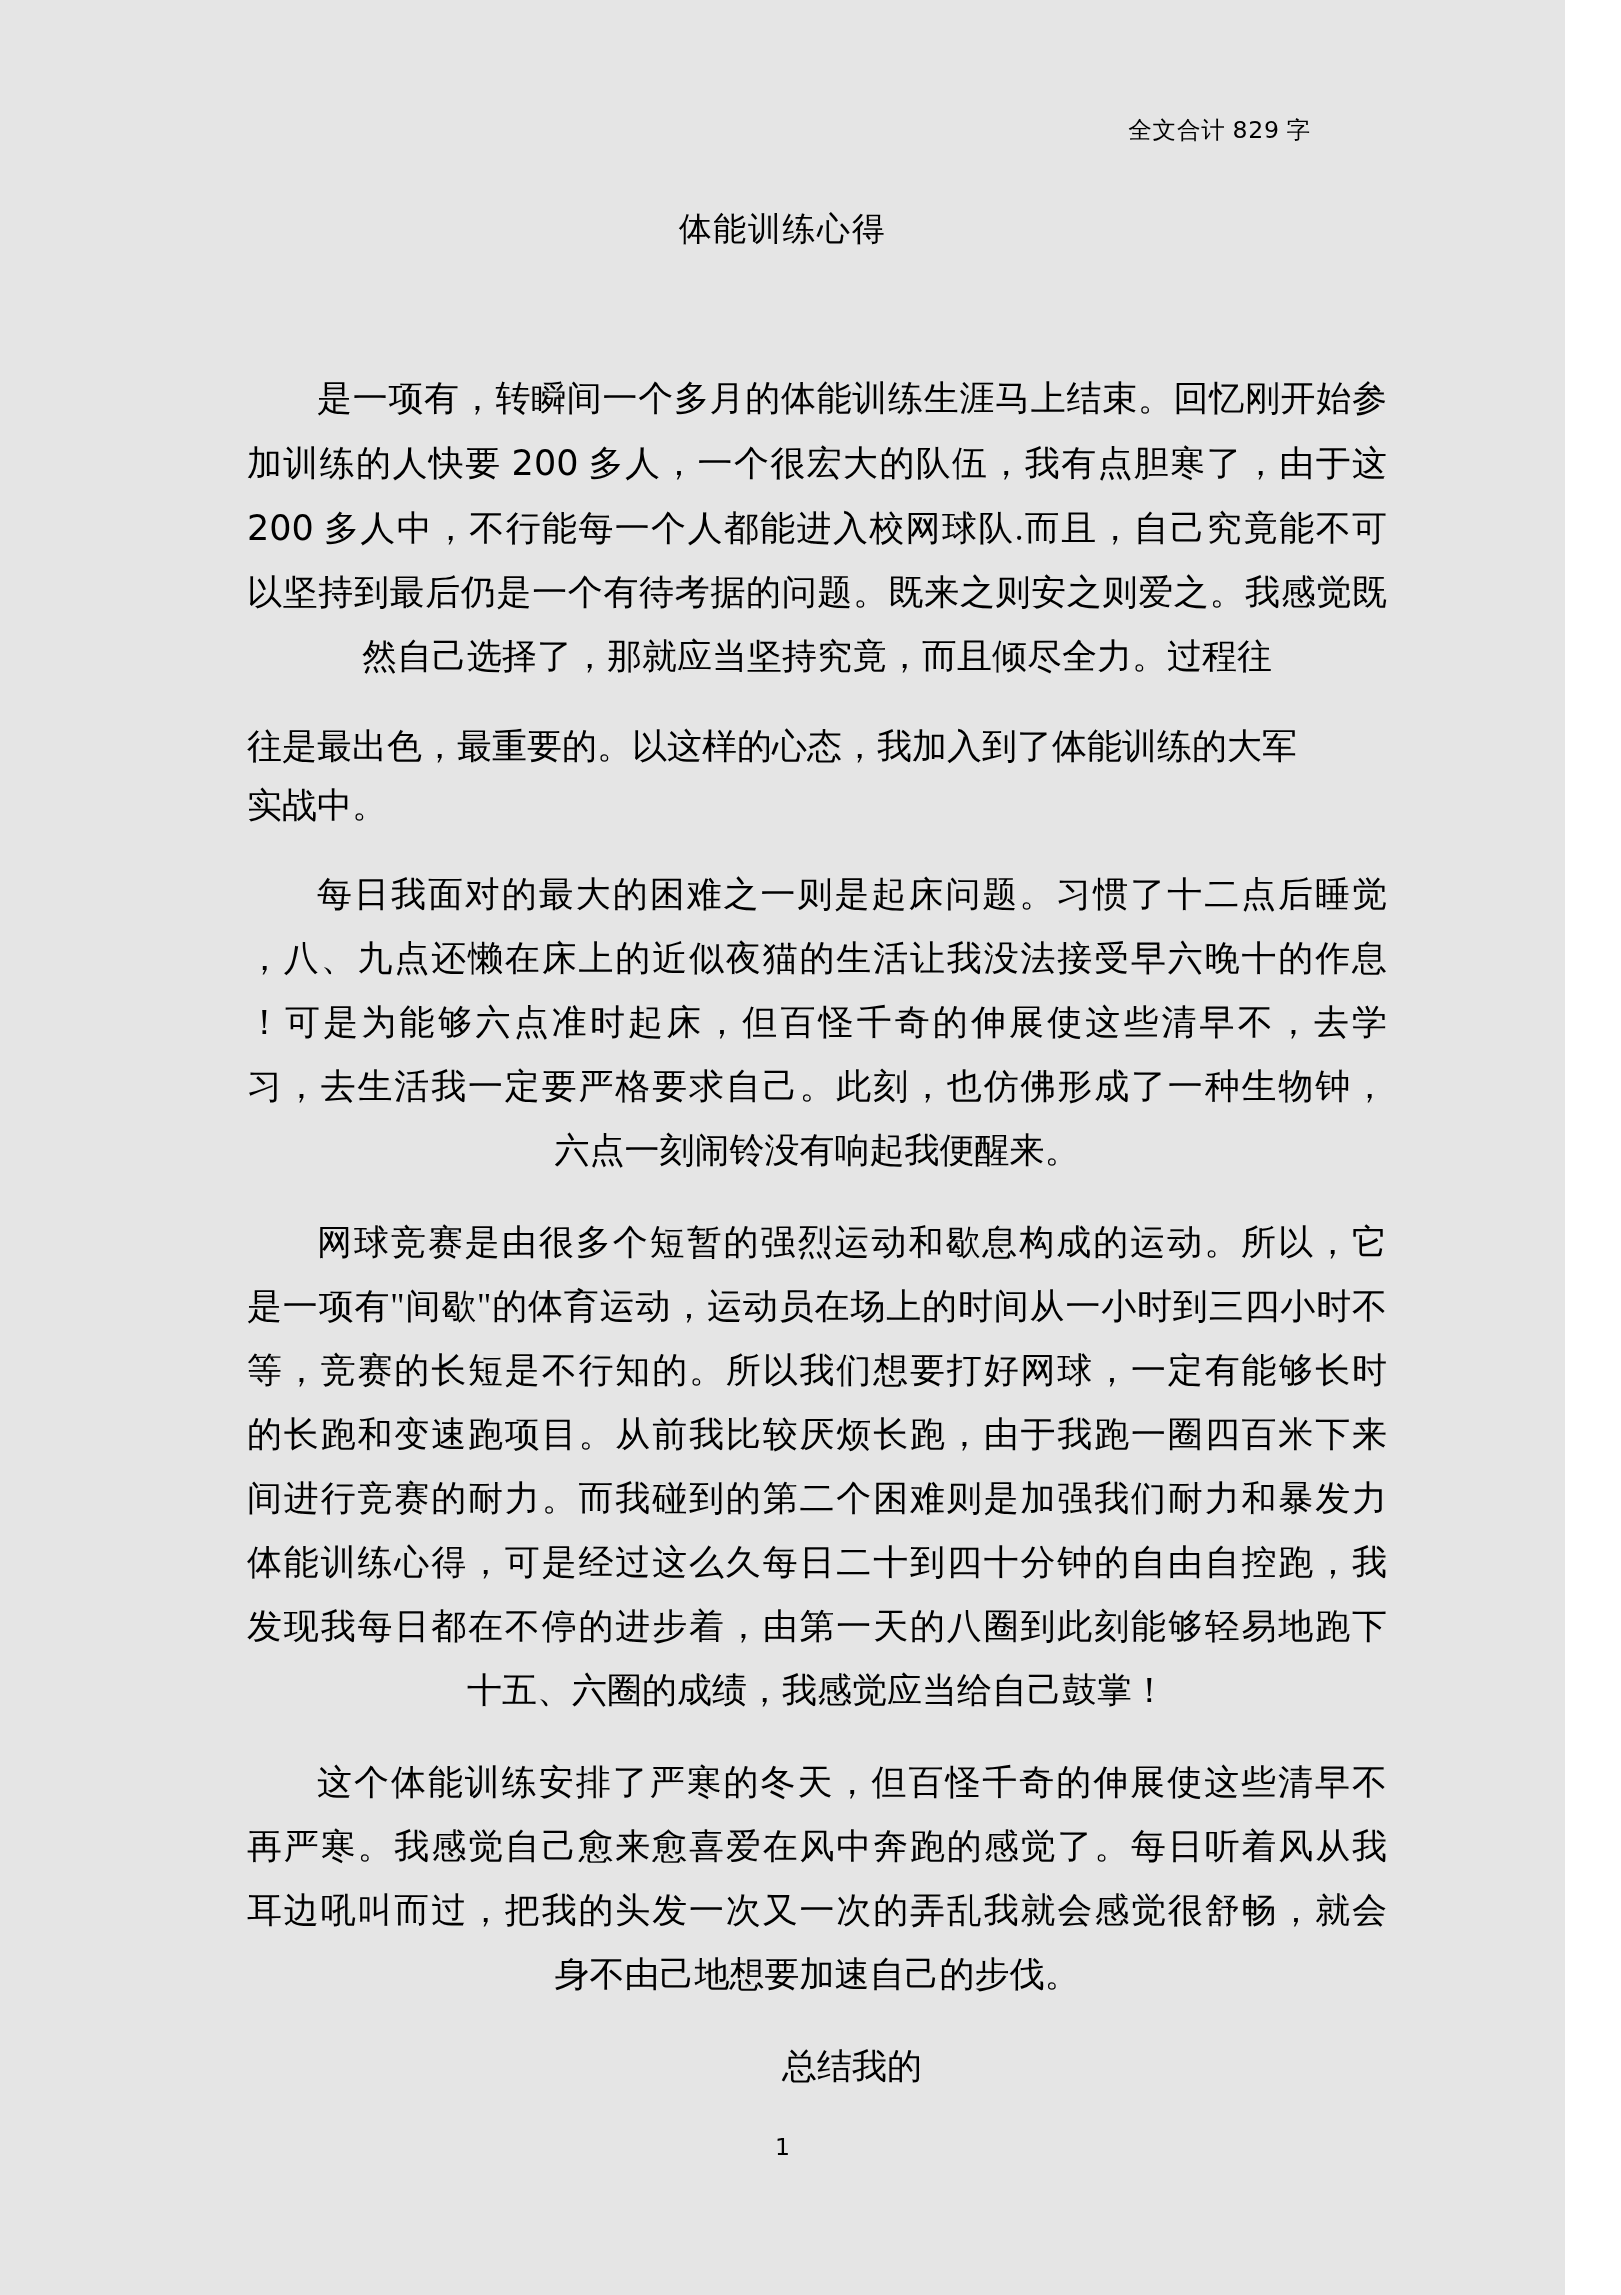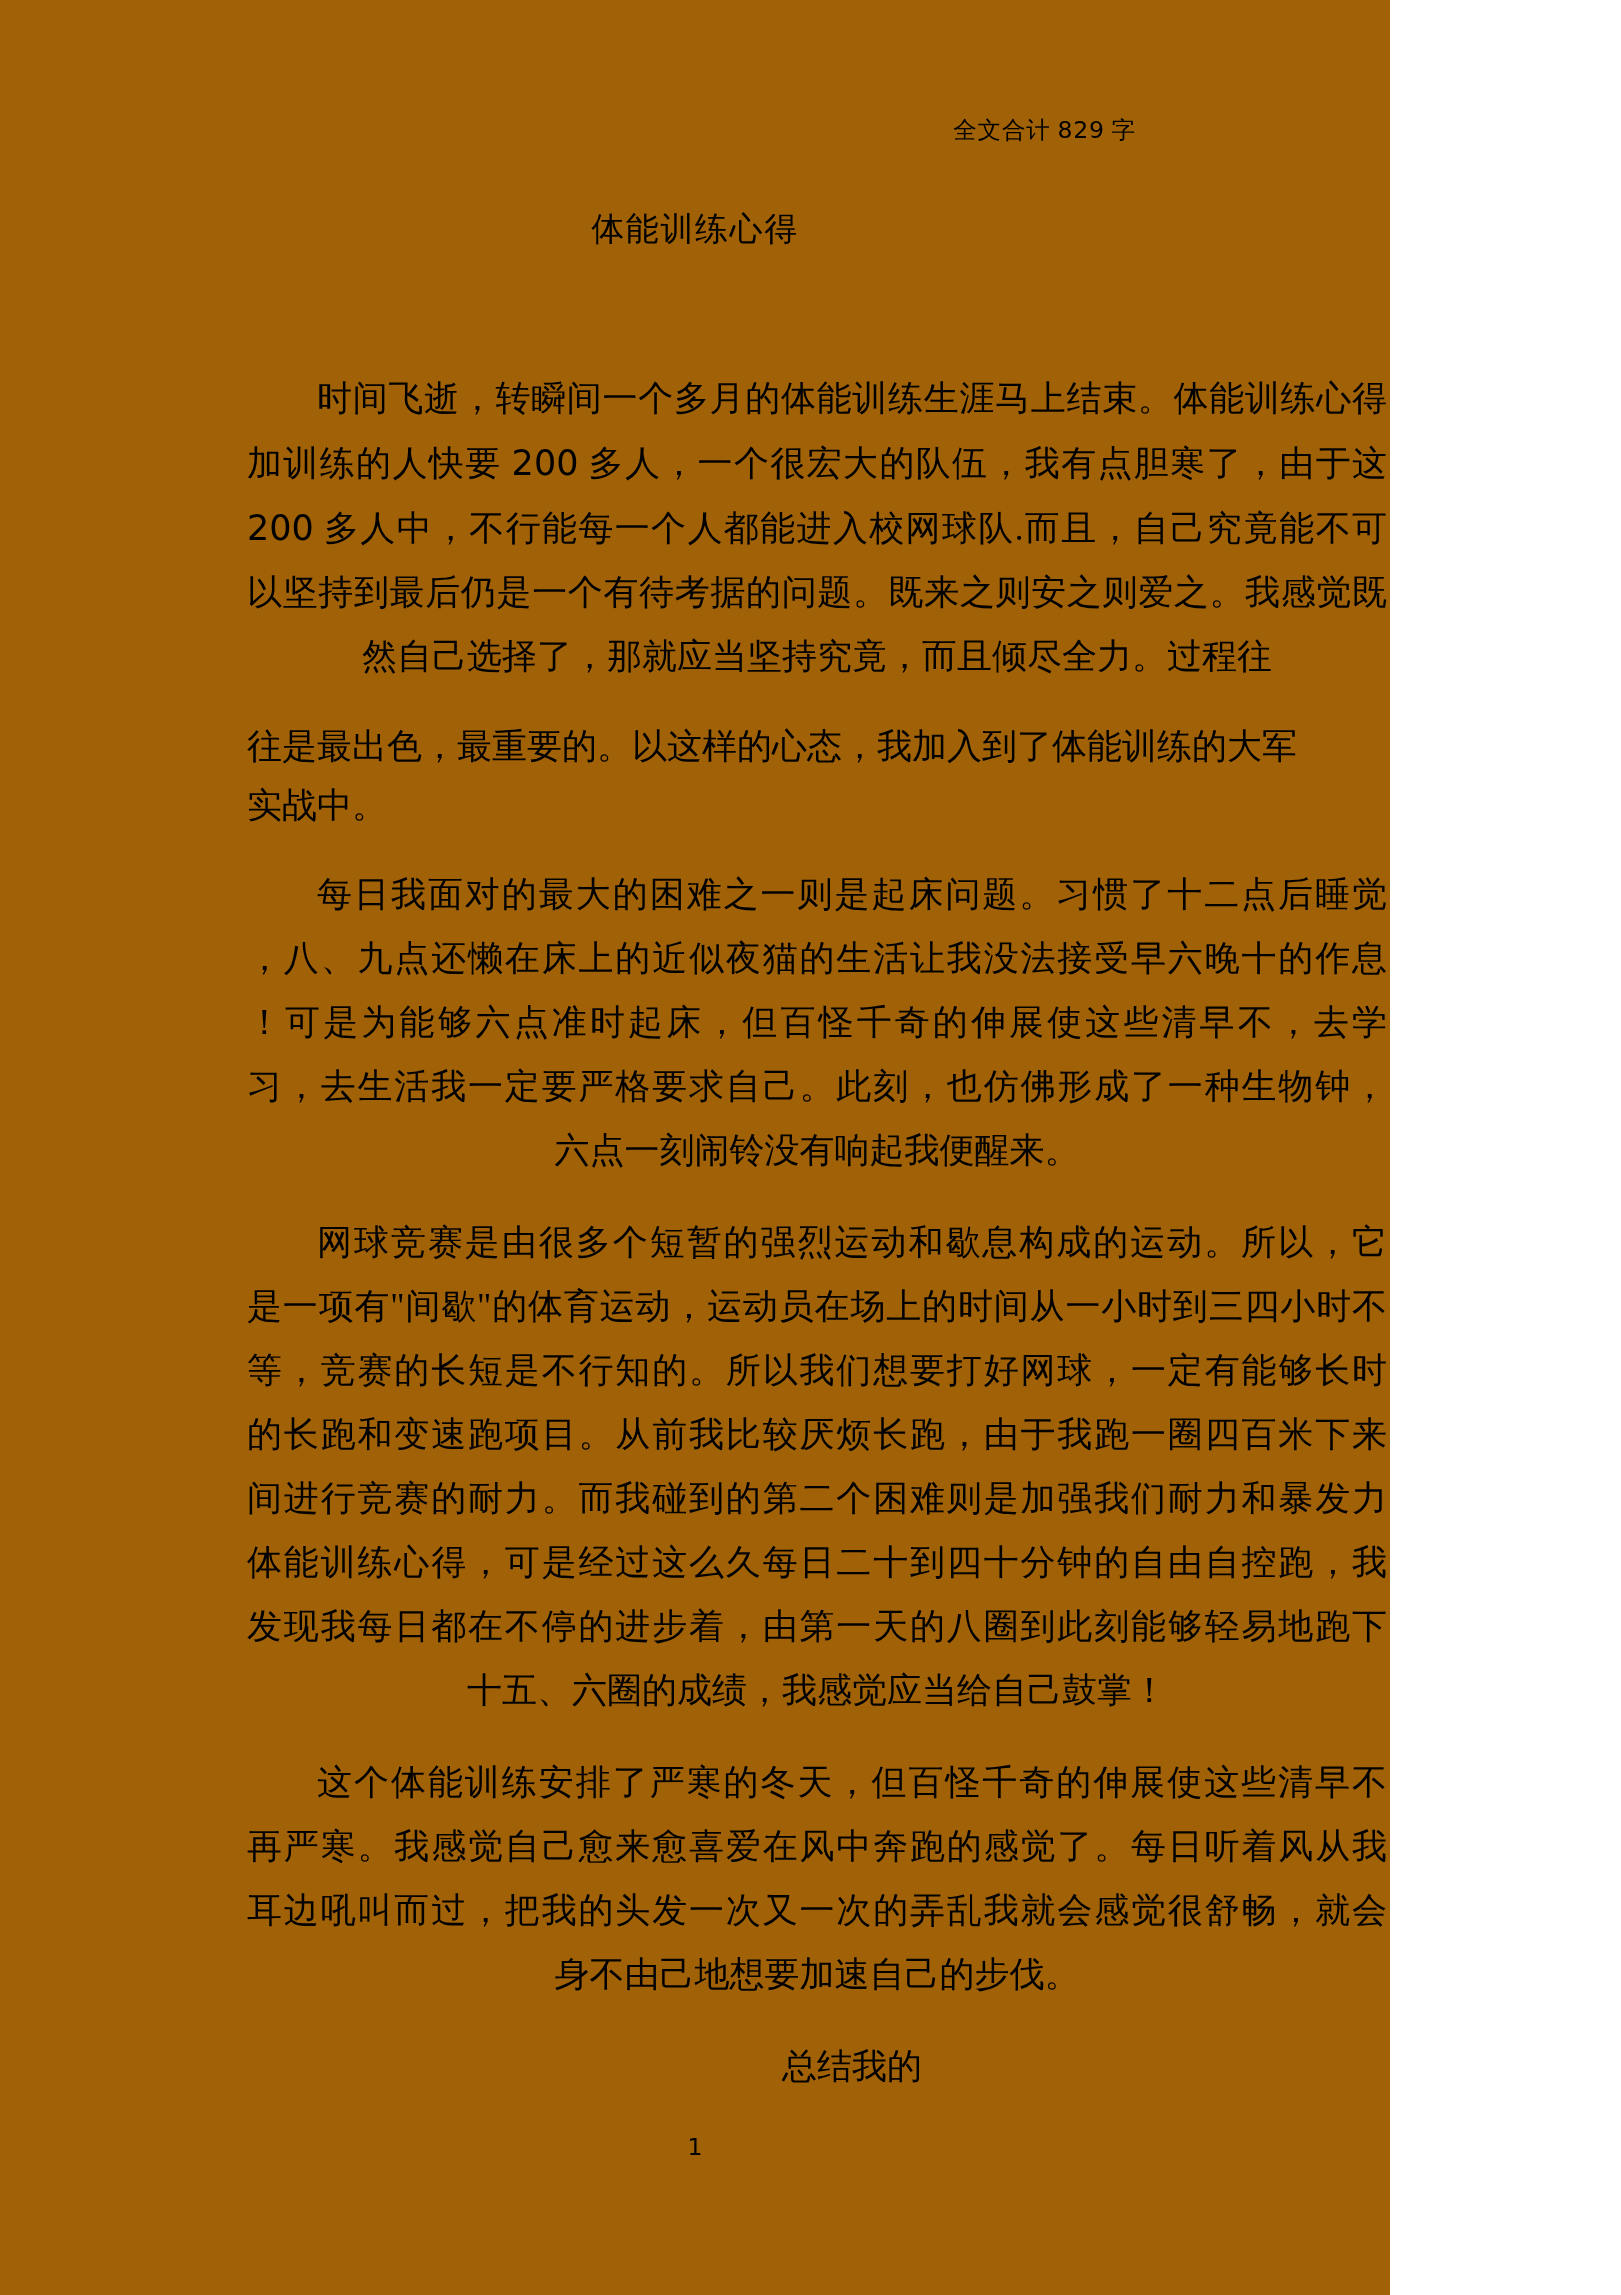--- a/index.html
+++ b/index.html
@@ -1,21 +1,21 @@
 <!DOCTYPE html>
 <html style="font-size:13px"><head>
 <meta charset="utf-8">
 <style>
   html, body { margin: 0; padding: 0; }
   body { background: #ffffff; }
   .page {
     position: relative;
-    width: 1390px;
+    width: 1565px;
     height: 2295px;
-    background: #a16207;
+    background: #e5e5e5;
     color: #000000;
     font-family: "Liberation Serif", "DejaVu Serif", serif;
     overflow: hidden;
   }
   .wordcount {
     position: absolute;
     top: 116px;
     right: 254px;
     font-size: 23.6px;
     line-height: 29px;
@@ -70,21 +70,21 @@
 </head>
 <body>
 
 <div class="page">
   <div class="wordcount rich">全文合计 <span class="latin">829</span> 字</div>
 
   <div class="doc-title">体能训练心得</div>
 
   <div class="content">
       <div class="para" data-para="p1">
-        <div class="line indent fill">时间飞逝，转瞬间一个多月的体能训练生涯马上结束。体能训练心得</div>
+        <div class="line indent fill">是一项有，转瞬间一个多月的体能训练生涯马上结束。回忆刚开始参</div>
         <div class="line fill">加训练的人快要 <span class="latin">200</span> 多人，一个很宏大的队伍，我有点胆寒了，由于这</div>
         <div class="line fill"><span class="latin">200</span> 多人中，不行能每一个人都能进入校网球队.而且，自己究竟能不可</div>
         <div class="line fill">以坚持到最后仍是一个有待考据的问题。既来之则安之则爱之。我感觉既</div>
         <div class="line">然自己选择了，那就应当坚持究竟，而且倾尽全力。过程往</div>
       </div>
       <div class="para" data-para="p2">
         <div class="line fill">往是最出色，最重要的。以这样的心态，我加入到了体能训练的大军</div>
         <div class="line">实战中。</div>
       </div>
       <div class="para" data-para="p3">

